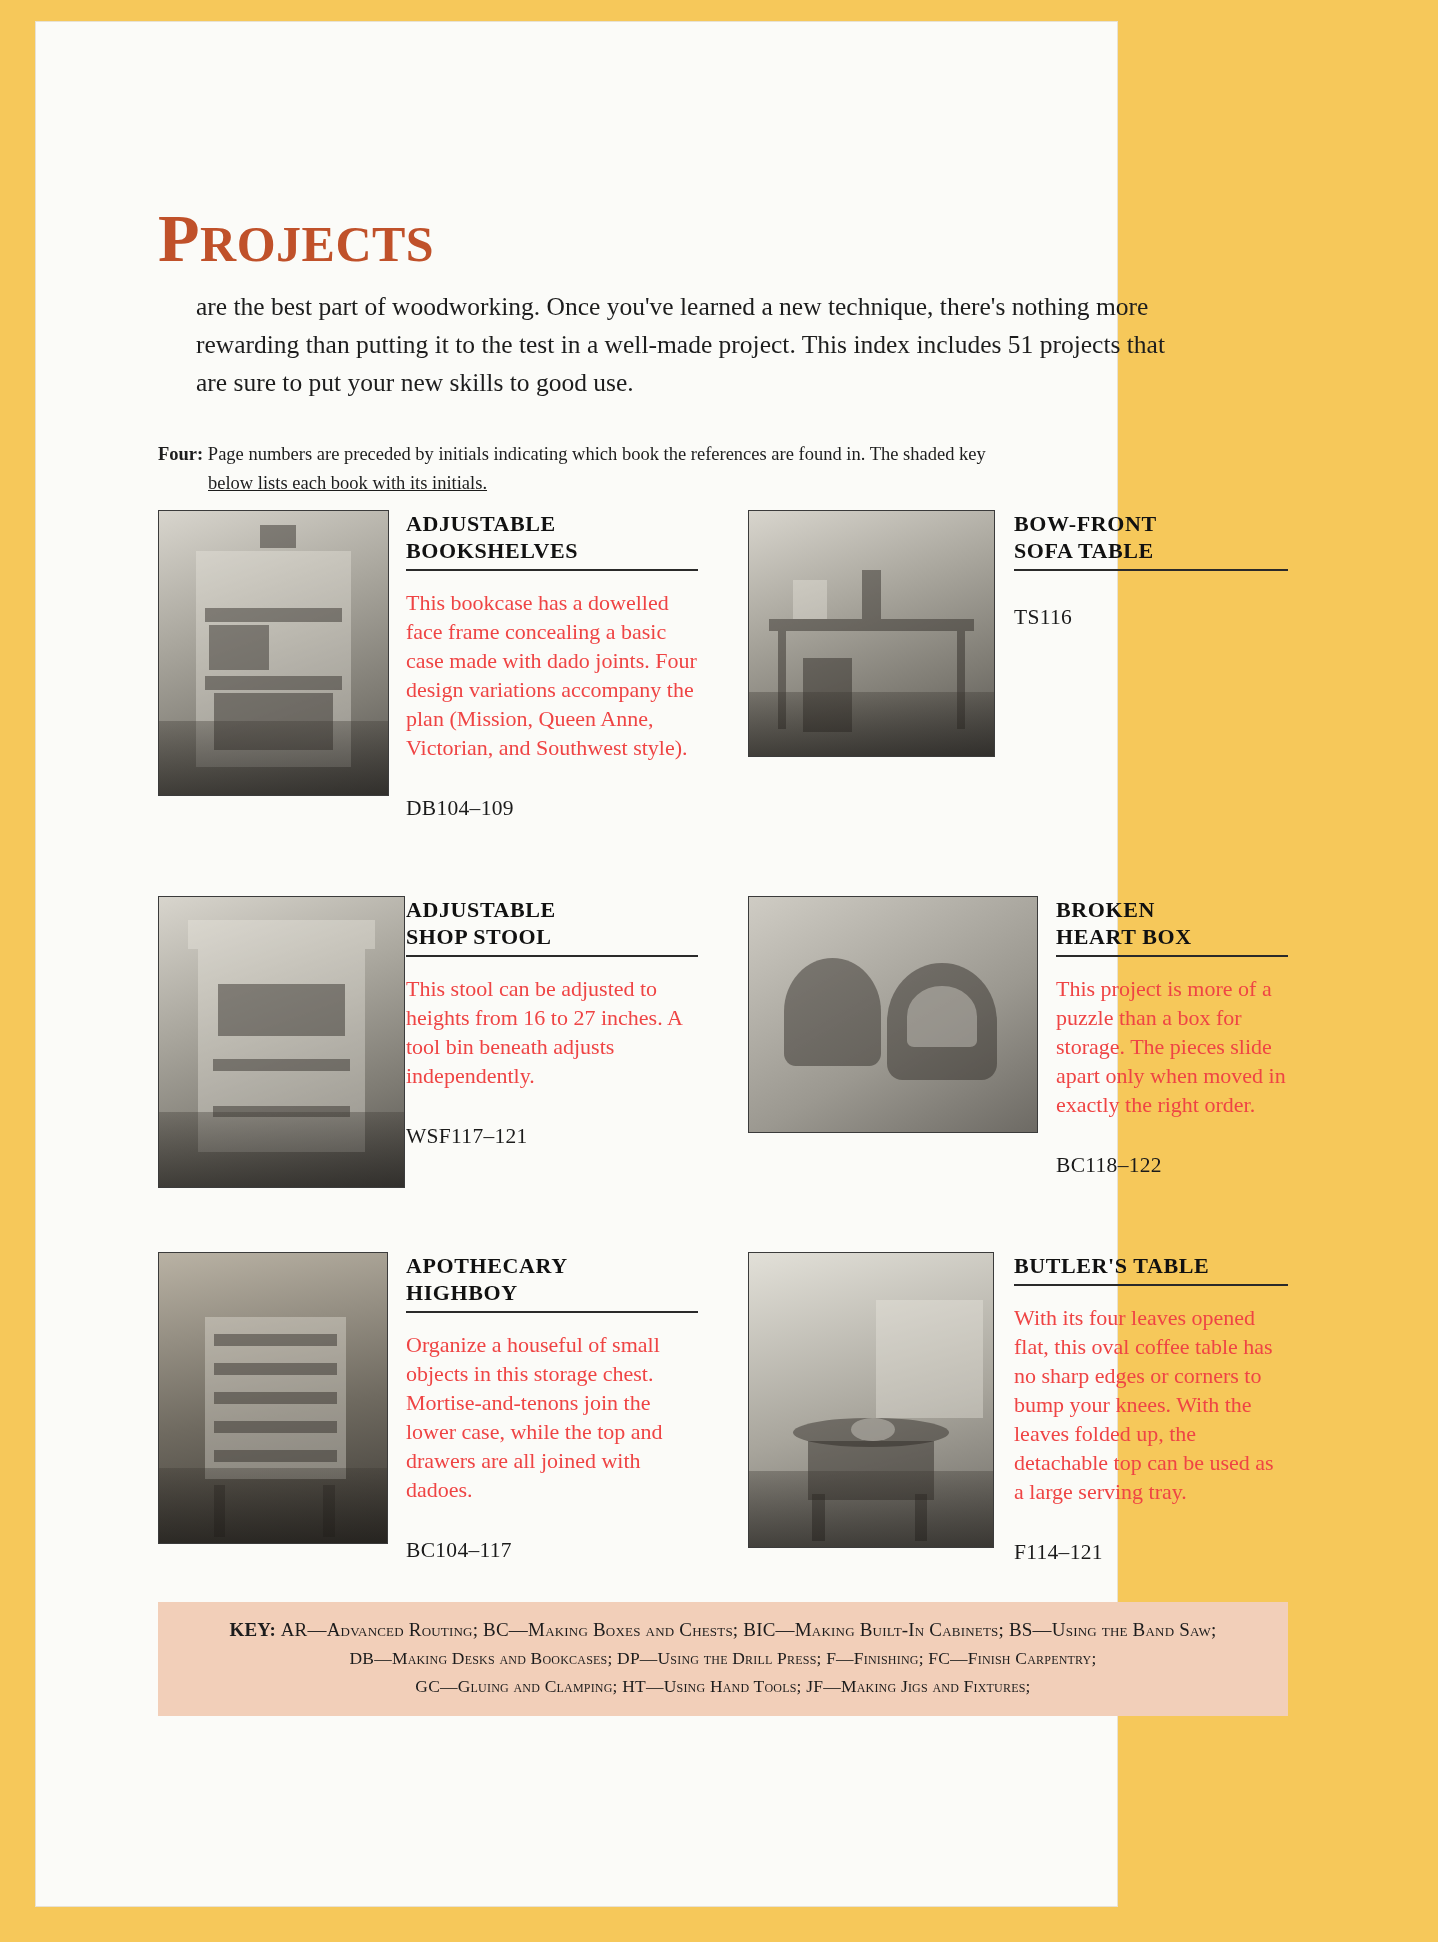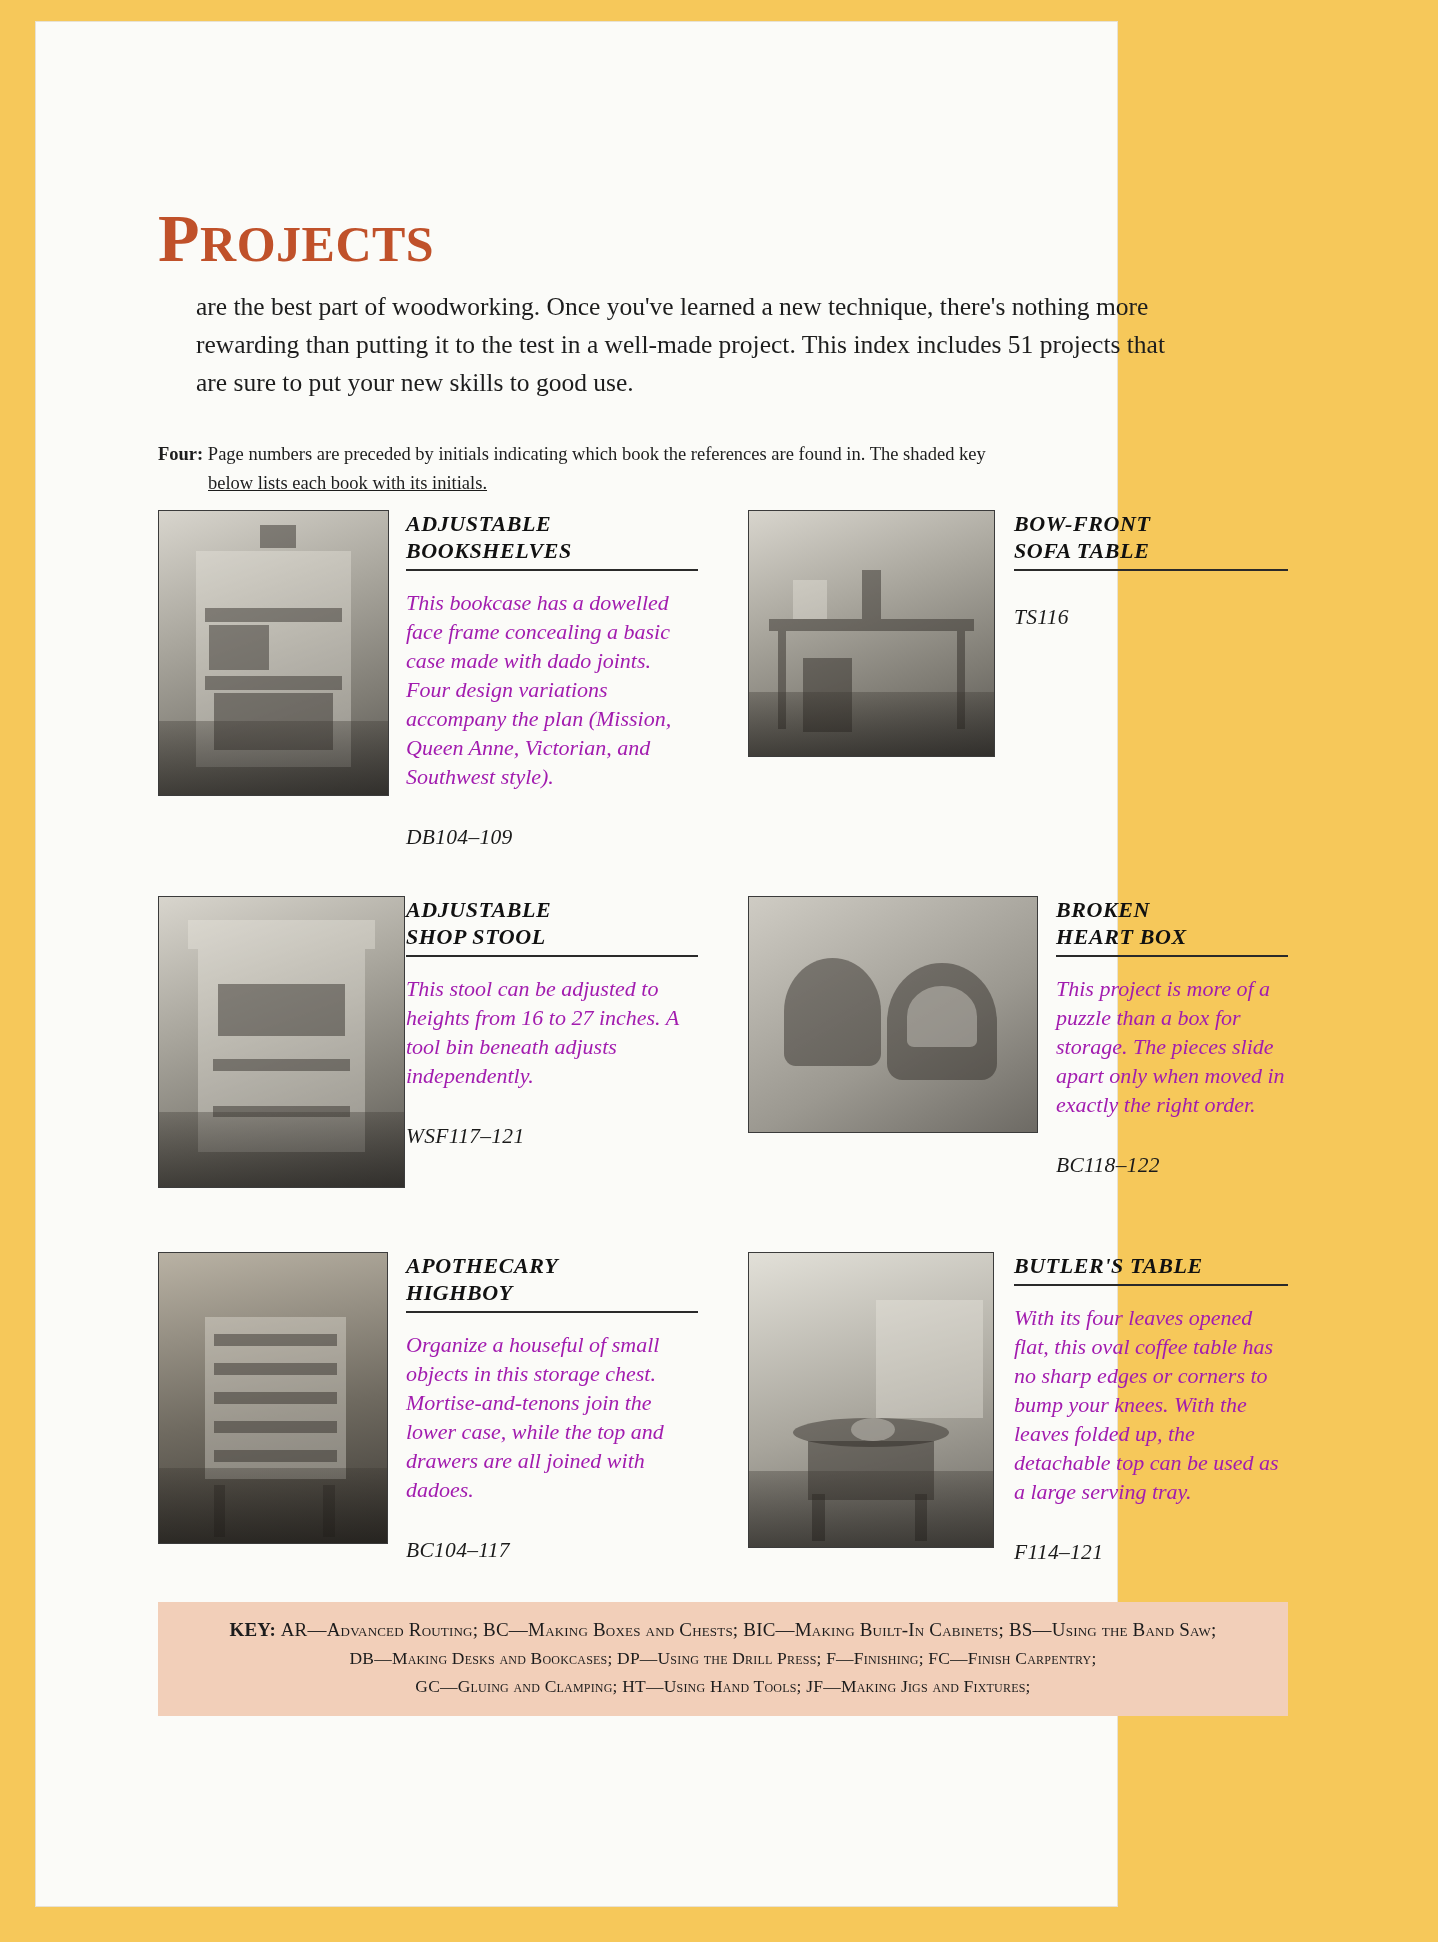--- a/index.html
+++ b/index.html
@@ -78,21 +78,20 @@
     padding-left: 50px;
     text-decoration: underline;
   }
 
   
   .grid {
     position: absolute;
     left: 0;
     top: 298px;
     width: 1130px;
-    font-style: italic;
   }
   .row {
     position: relative;
     margin-bottom: 56px;
   }
   .entry {
     position: absolute;
     top: 0;
     width: 540px;
   }
@@ -142,21 +141,21 @@
   }
   .rule {
     height: 2px;
     background: #2a2a2a;
     margin-top: 5px;
     margin-bottom: 17px;
   }
   .edesc {
     font-size: 22px;
     line-height: 29px;
-    color: #a21caf;
+    color: #ef4444;
   }
   .eref {
     font-size: 21.5px;
     line-height: 28px;
     color: #1b1b1b;
     margin-top: 32px;
     letter-spacing: 0.3px;
   }
 
   

